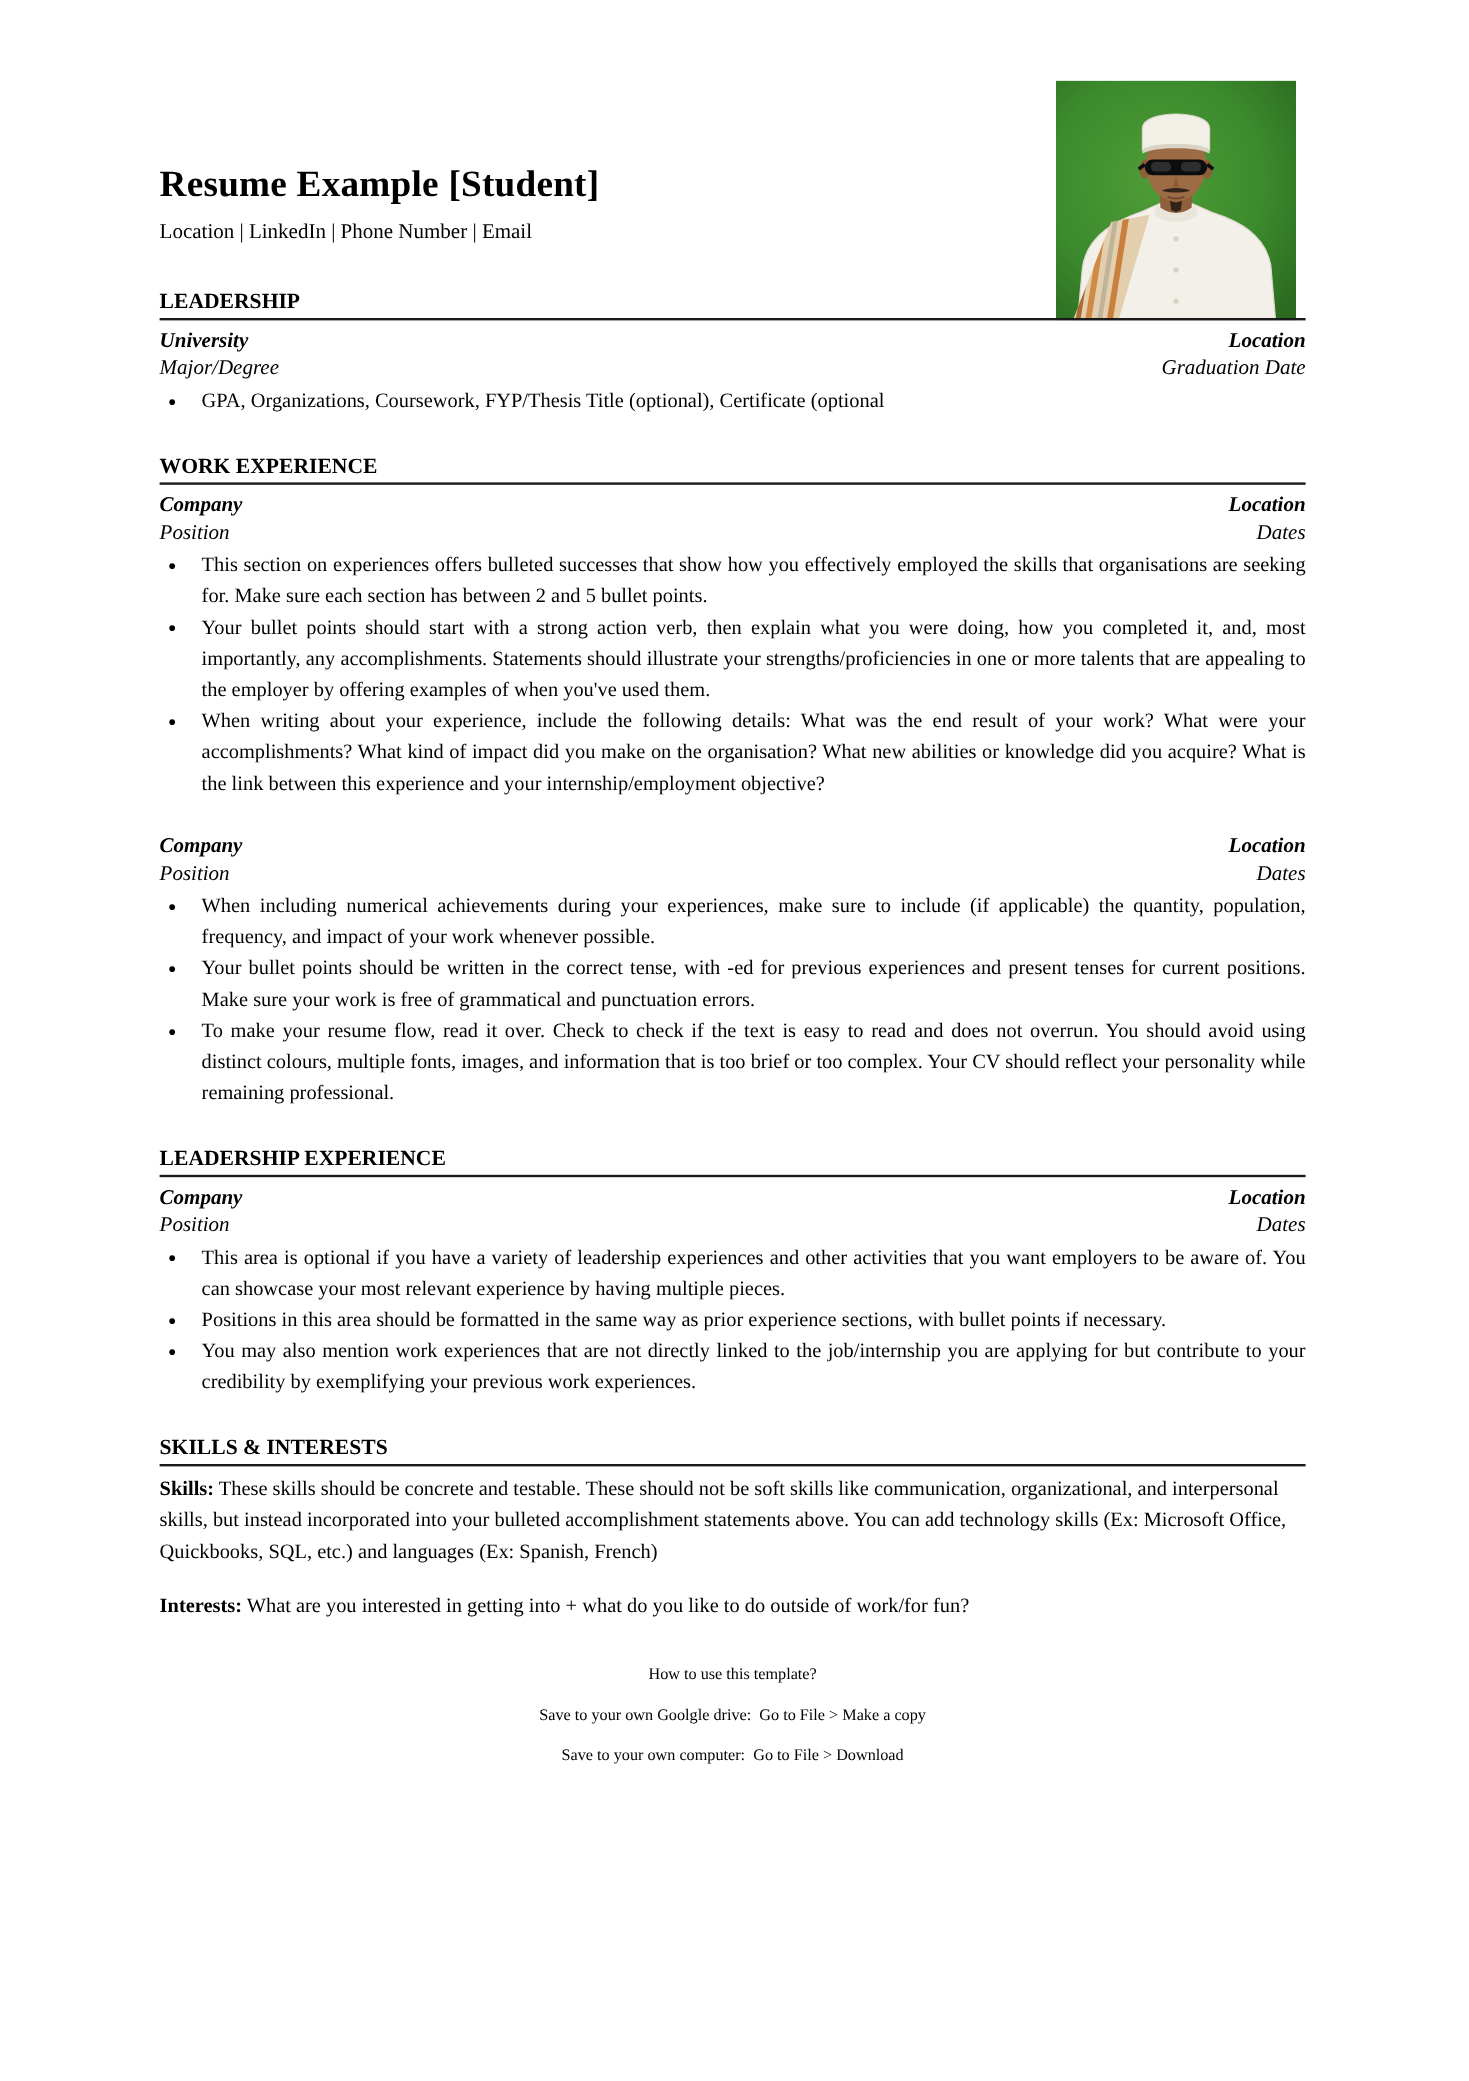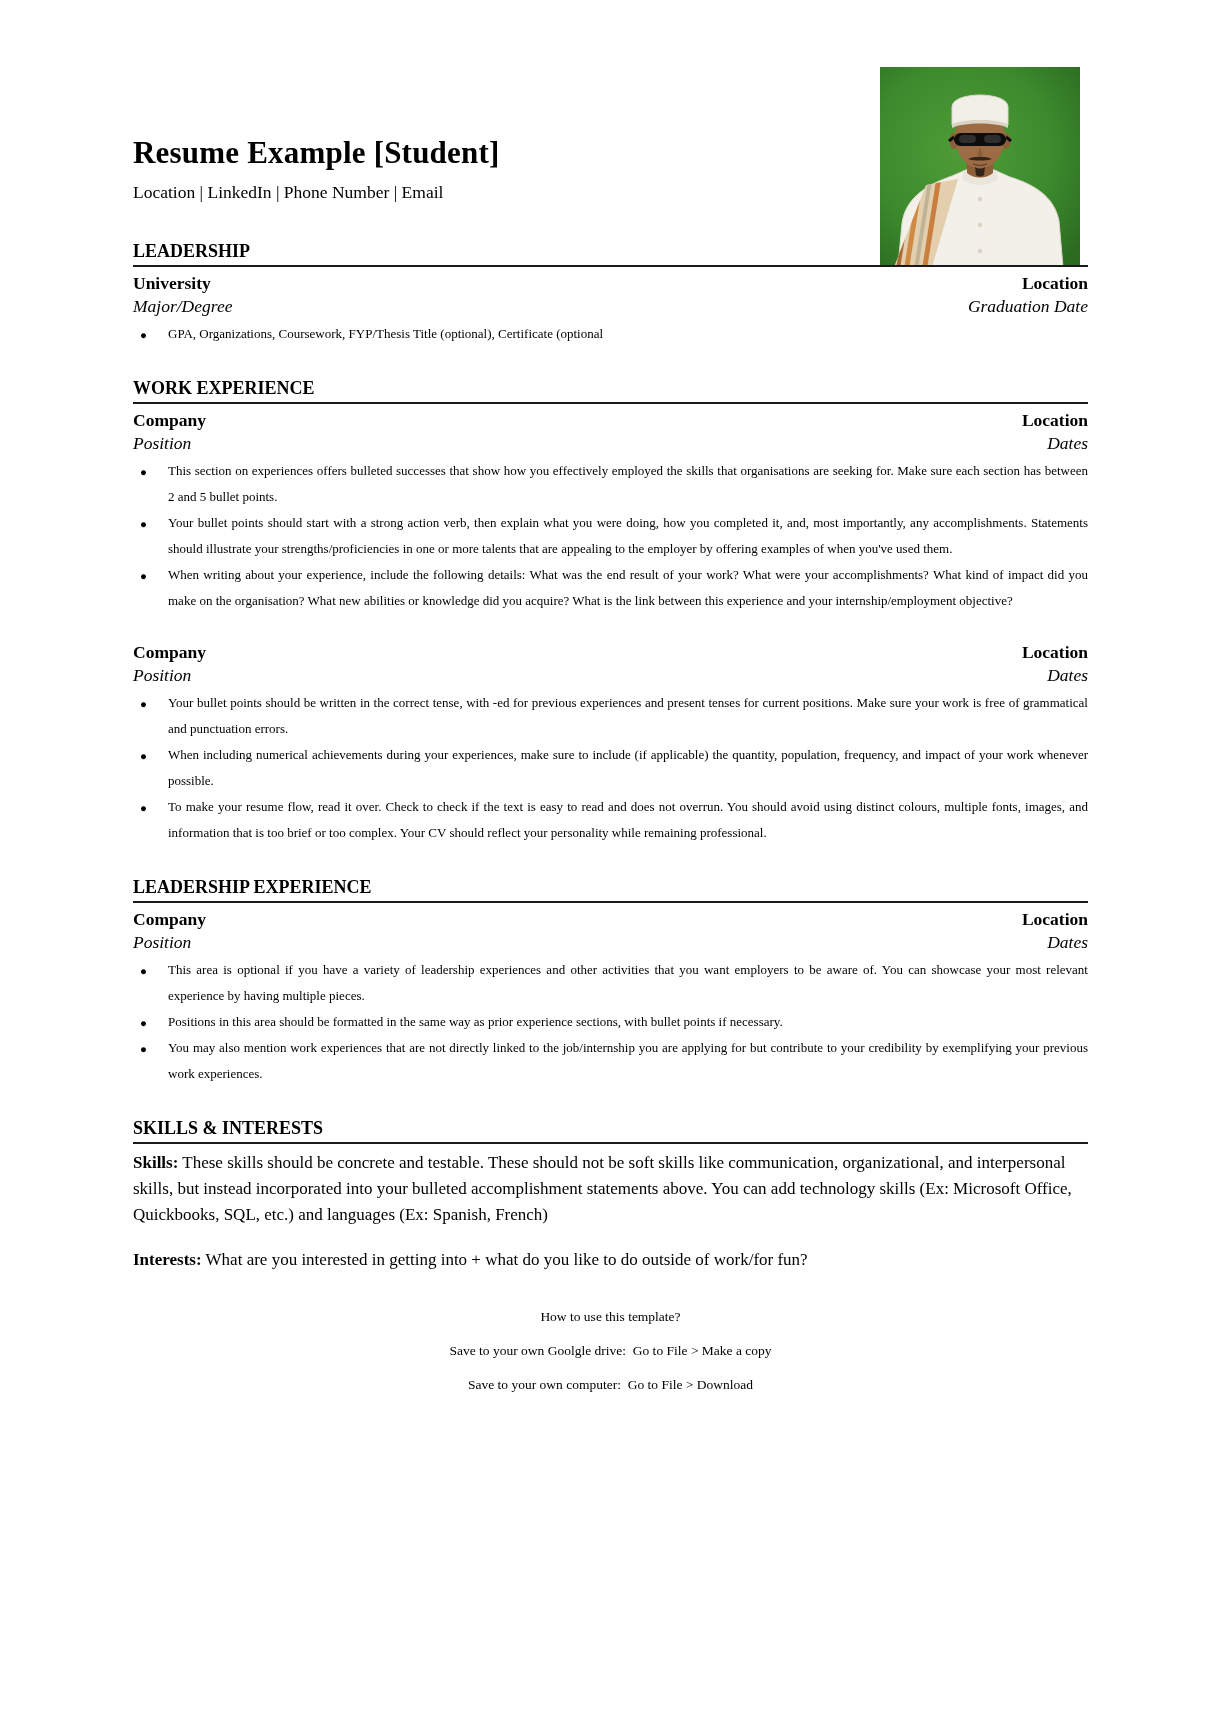--- a/index.html
+++ b/index.html
@@ -56,32 +56,32 @@
 
   .entry { margin-top: 5px; }
   .entry + .entry { margin-top: 27px; }
 
   .row {
     display: flex;
     justify-content: space-between;
     font-size: 17.5px;
     line-height: 23px;
   }
-  .row.bold  { font-weight: bold; }
+  .row.bold  { font-weight: bold; font-style: italic; }
   .row.ital  { font-style: italic; }
 
   ul.bullets {
     list-style: none;
     margin: 3px 0 0 0;
     padding: 0;
   }
   ul.bullets li {
     position: relative;
     padding-left: 35px;
-    font-size: 13px;
+    font-size: 17px;
     line-height: 26px;
     text-align: justify;
   }
   ul.bullets li::before {
     content: "●";
     position: absolute;
     left: 7px;
     top: 1px;
     font-size: 11.5px;
   }
@@ -214,22 +214,22 @@
       <div class="entry">
         <div class="row bold">
           <span>Company</span>
           <span>Location</span>
         </div>
         <div class="row ital">
           <span>Position</span>
           <span>Dates</span>
         </div>
         <ul class="bullets">
+          <li>When including numerical achievements during your experiences, make sure to include (if applicable) the quantity, population, frequency, and impact of your work whenever possible.</li>
           <li>Your bullet points should be written in the correct tense, with -ed for previous experiences and present tenses for current positions. Make sure your work is free of grammatical and punctuation errors.</li>
-          <li>When including numerical achievements during your experiences, make sure to include (if applicable) the quantity, population, frequency, and impact of your work whenever possible.</li>
           <li>To make your resume flow, read it over. Check to check if the text is easy to read and does not overrun. You should avoid using distinct colours, multiple fonts, images, and information that is too brief or too complex. Your CV should reflect your personality while remaining professional.</li>
         </ul>
       </div>
     </div>
 
     <div class="section">
       <h2 class="sec-h">LEADERSHIP EXPERIENCE</h2>
       <div class="entry">
         <div class="row bold">
           <span>Company</span>

